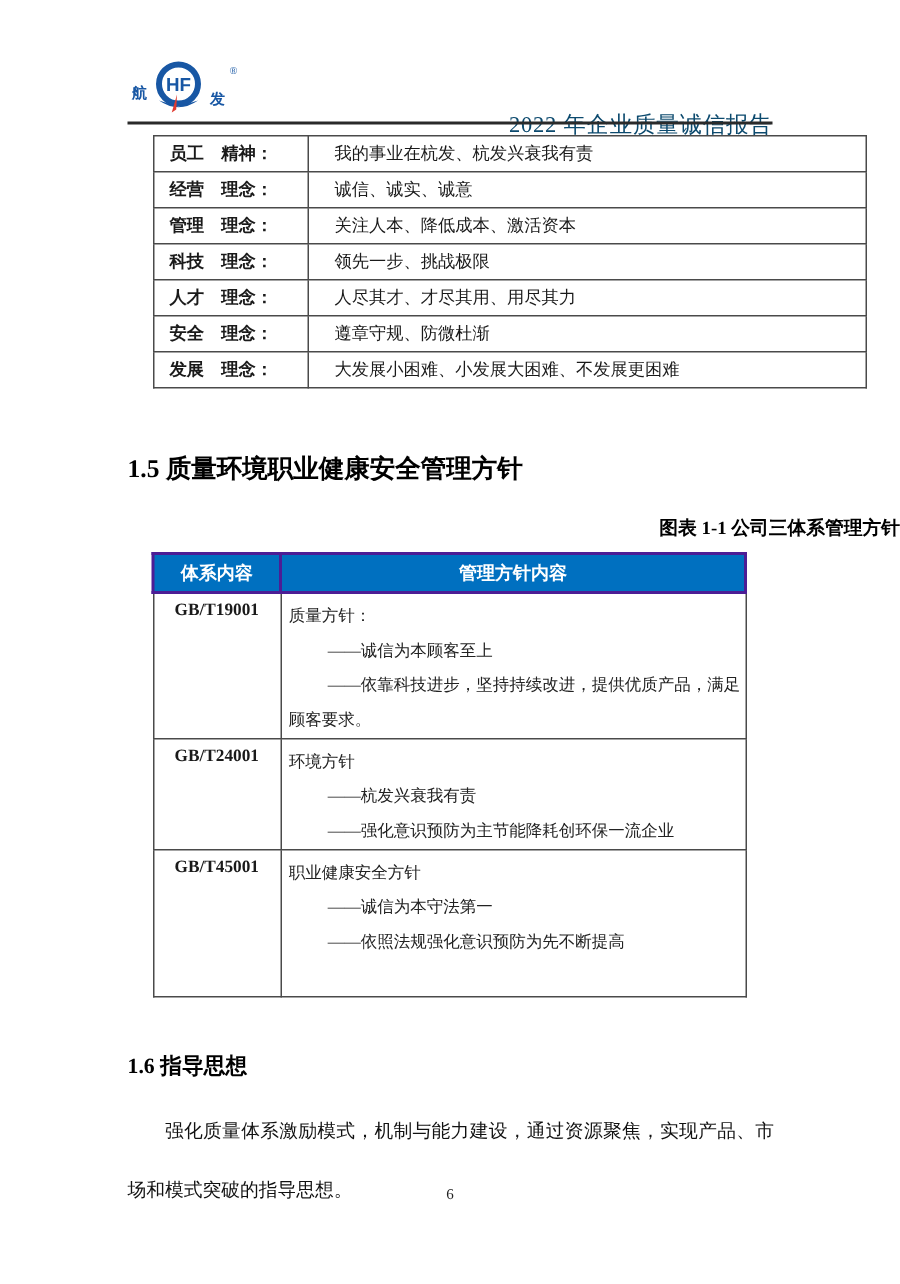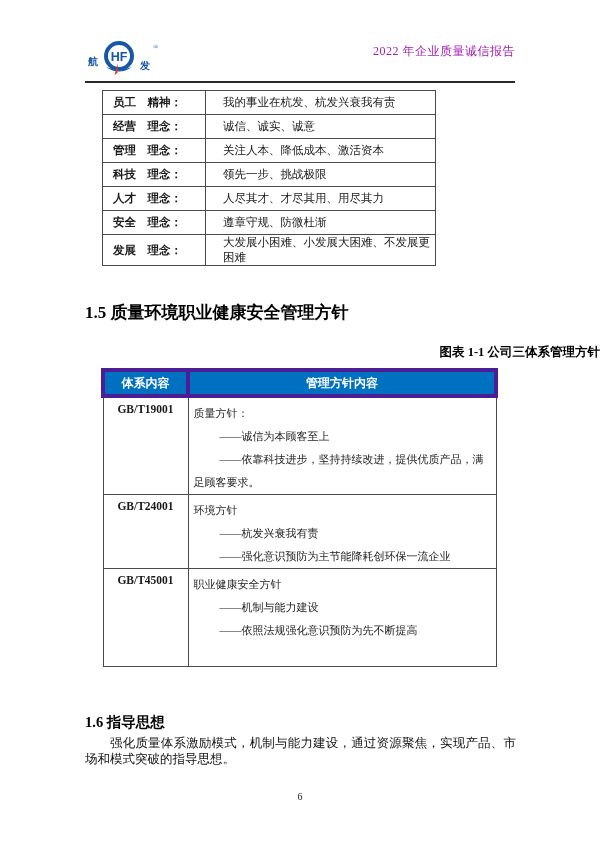--- a/index.html
+++ b/index.html
@@ -9,55 +9,55 @@
     background:#ffffff; overflow:hidden;
     font-family:"Liberation Serif","DejaVu Serif",serif; color:#1a1a1a;
   }
 
   
   .logo { position:absolute; left:88px; top:40px; width:80px; height:42px; }
   .logo-char-left { position:absolute; left:0; top:15px; font-size:10px; font-weight:bold; color:#1857A4; font-family:"Liberation Sans",sans-serif; }
   .logo-emblem { position:absolute; left:13px; top:0; }
   .logo-char-right { position:absolute; left:52px; top:19px; font-size:10px; font-weight:bold; color:#1857A4; font-family:"Liberation Sans",sans-serif; }
   .logo-reg { position:absolute; left:65px; top:3px; font-size:7px; color:#1857A4; }
-  .header-title { position:absolute; right:85px; top:43px; font-size:12px; color:#a21caf; letter-spacing:.5px; }
+  .header-title { position:absolute; right:85px; top:74px; font-size:15px; color:#0c4a6e; letter-spacing:.5px; }
   .header-rule { position:absolute; left:85px; top:81px; width:430px; height:0; border-top:2px solid #2a2a2a; }
 
   
-  .values-table { position:absolute; left:102px; top:90px; width:334px; border-collapse:collapse; table-layout:fixed; }
+  .values-table { position:absolute; left:102px; top:90px; width:476px; border-collapse:collapse; table-layout:fixed; }
   .values-table td { border:1px solid #4a4a4a; height:24px; font-size:11.5px; vertical-align:middle; }
   .values-table td.lbl { width:103px; font-weight:bold; padding-left:10px; }
   .values-table td.val { padding-left:17px; }
 
   
   .h-15 { position:absolute; left:85px; top:301px; font-size:17px; font-weight:bold; color:#000; }
   .figure-caption { position:absolute; left:0; top:344px; width:600px; text-align:right; font-size:12.5px; font-weight:bold; color:#000; }
-  .h-16 { position:absolute; left:85px; top:701px; font-size:14.5px; font-weight:bold; color:#000;margin-top:12px; }
+  .h-16 { position:absolute; left:85px; top:701px; font-size:14.5px; font-weight:bold; color:#000; }
 
   
   .policy-table { position:absolute; left:101px; top:368px; width:397px; border-collapse:collapse; table-layout:fixed; }
   .policy-table th {
     background:#0070C0; color:#ffffff; font-size:12px; font-weight:bold;
     height:26px; text-align:center; vertical-align:middle;
-    border:4px solid #4c1d95;
+    border:2px solid #4c1d95;
   }
   .policy-table th.sys-h { width:85px; border-right:1.5px solid #ffffff; }
   .policy-table td { border:1px solid #4a4a4a; vertical-align:top; }
   .policy-table td.sys { text-align:center; font-weight:bold; font-size:11.5px; padding-top:5px; }
   .policy-table td.pol { padding:4px 3px 0 5px; }
   .policy-table td.pol p { margin:0; line-height:23px; font-size:11px; color:#222; }
   .policy-table td.pol p.dash { text-indent:26px; }
   .row-1 td { height:91px; }
   .row-2 td { height:72px; }
   .row-3 td { height:98px; }
 
   
   .para-16 {
     position:absolute; left:85px; top:735px; width:431px;
-    font-size:12.5px; line-height:16px; text-indent:2em; text-align:justify; color:#111;
+    font-size:12.5px; line-height:39px; text-indent:2em; text-align:justify; color:#111;
   }
 
   .page-num { position:absolute; left:0; top:791px; width:600px; text-align:center; font-size:10px; color:#222; }
 </style>
 </head>
 <body>
 
 <div class="page">
 
   <div class="logo">
@@ -131,21 +131,21 @@
         <td class="pol">
           <p>环境方针</p>
           <p class="dash">——杭发兴衰我有责</p>
           <p class="dash">——强化意识预防为主节能降耗创环保一流企业</p>
         </td>
       </tr>
       <tr class="row-3">
         <td class="sys">GB/T45001</td>
         <td class="pol">
           <p>职业健康安全方针</p>
-          <p class="dash">——机制与能力建设</p>
+          <p class="dash">——诚信为本守法第一</p>
           <p class="dash">——依照法规强化意识预防为先不断提高</p>
         </td>
       </tr>
     </tbody>
   </table>
 
   <div class="h-16">1.6 指导思想</div>
   <div class="para-16">强化质量体系激励模式，机制与能力建设，通过资源聚焦，实现产品、市场和模式突破的指导思想。</div>
 
   <div class="page-num">6</div>

